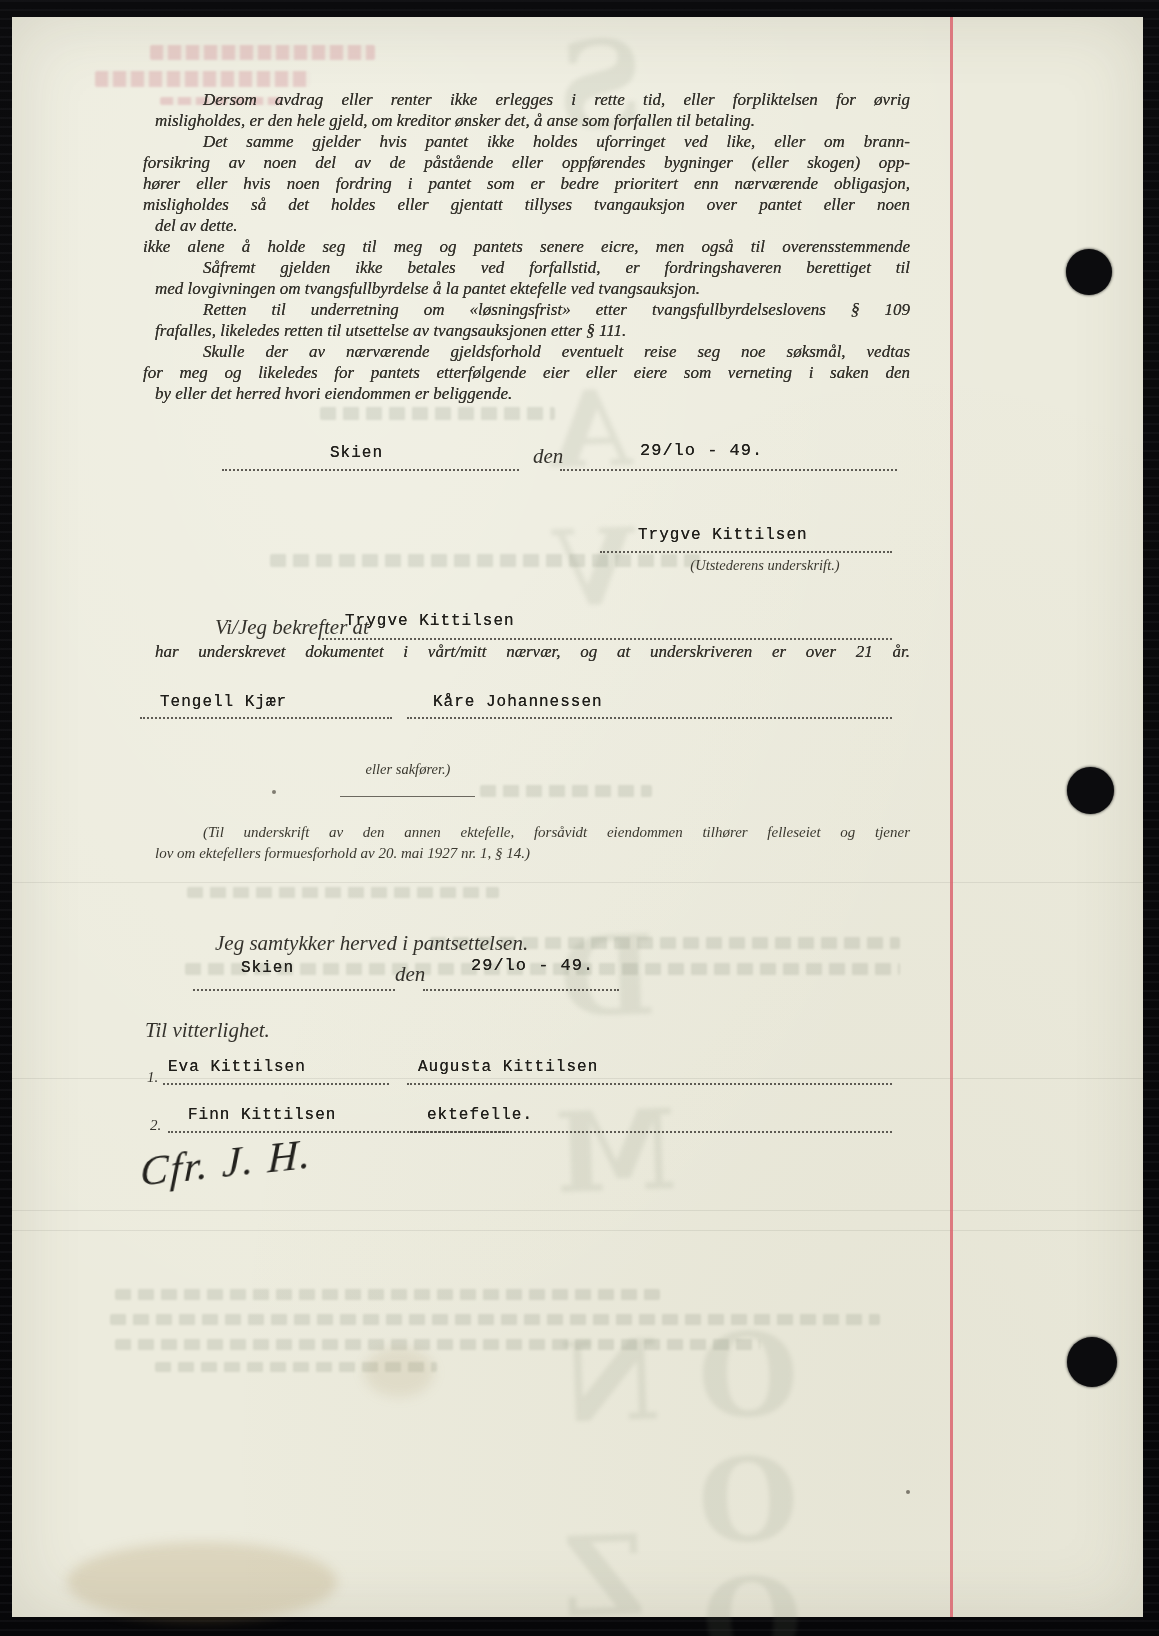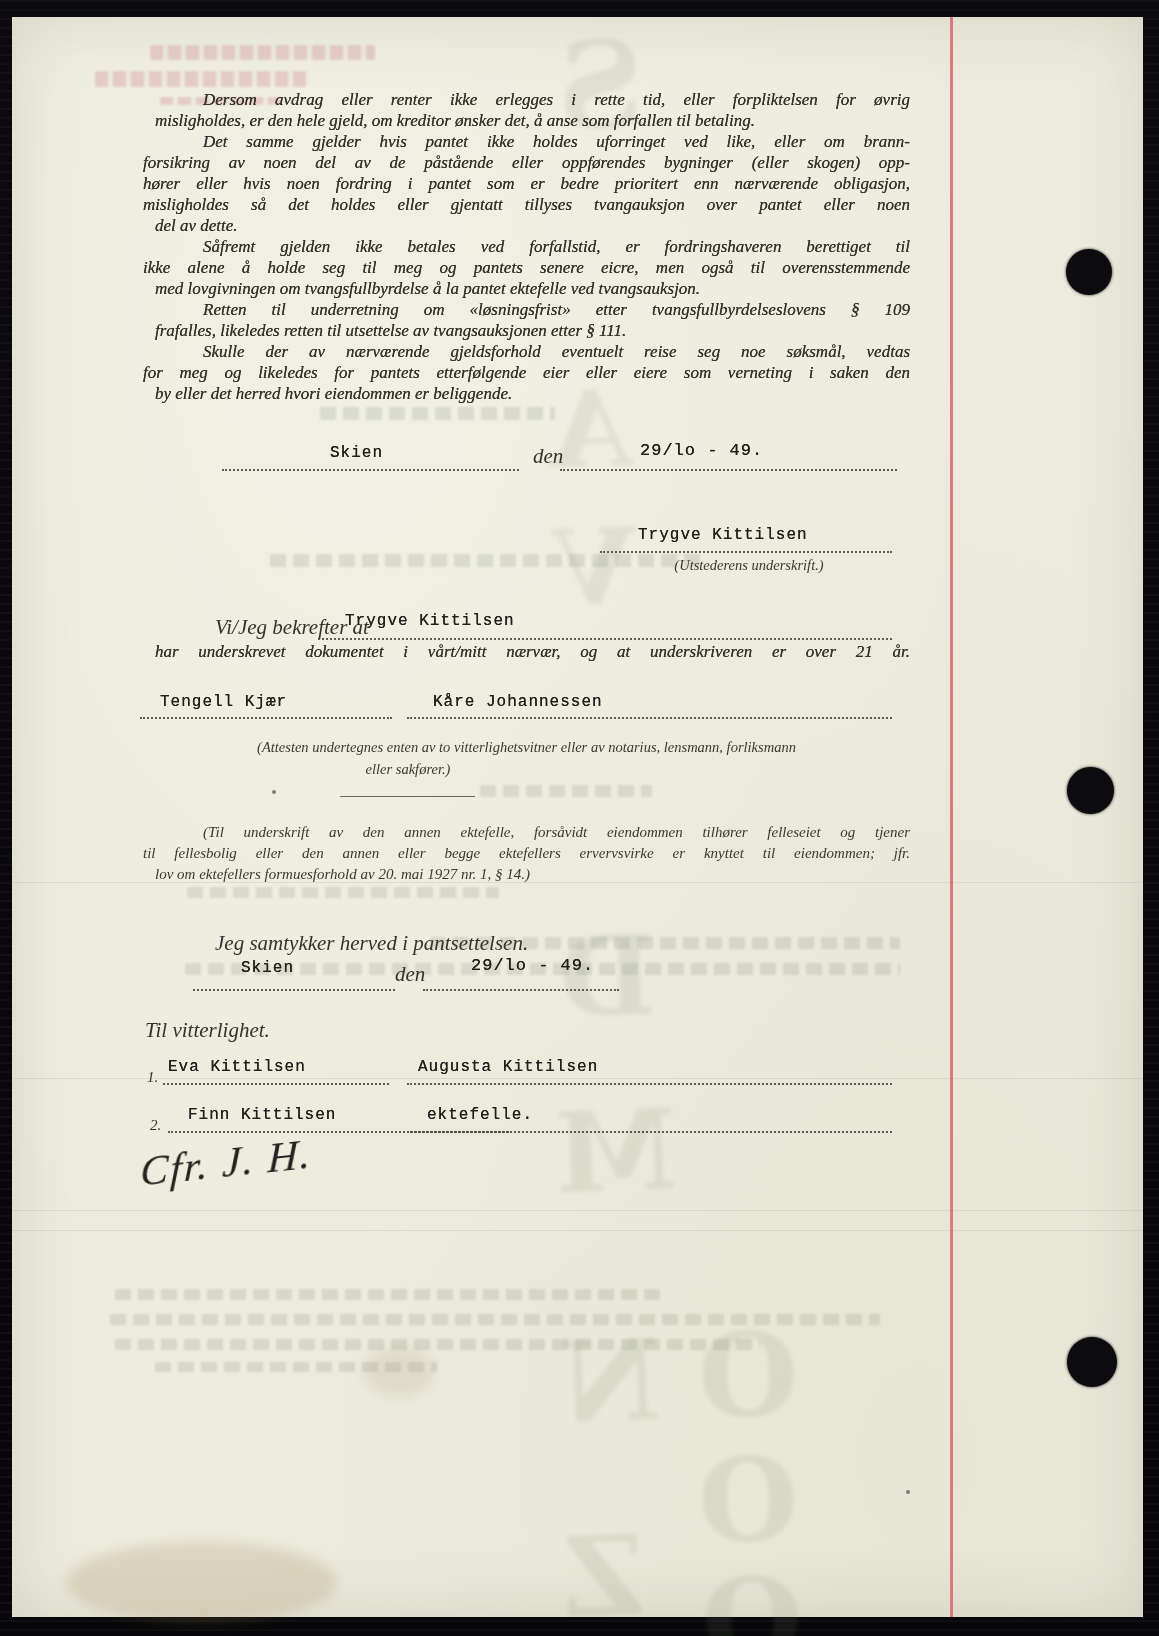--- a/index.html
+++ b/index.html
@@ -105,62 +105,58 @@
 
   <div class="block" style="top:72px">
 
   <div class="bline ind">Dersom avdrag eller renter ikke erlegges i rette tid, eller forpliktelsen for øvrig</div>
       <div class="bline end">misligholdes, er den hele gjeld, om kreditor ønsker det, å anse som forfallen til betaling.</div>
       <div class="bline ind">Det samme gjelder hvis pantet ikke holdes uforringet ved like, eller om brann-</div>
       <div class="bline">forsikring av noen del av de påstående eller oppførendes bygninger (eller skogen) opp-</div>
       <div class="bline">hører eller hvis noen fordring i pantet som er bedre prioritert enn nærværende obligasjon,</div>
       <div class="bline">misligholdes så det holdes eller gjentatt tillyses tvangauksjon over pantet eller noen</div>
       <div class="bline end">del av dette.</div>
+      <div class="bline">ikke alene å holde seg til meg og pantets senere eicre, men også til overensstemmende</div>
       <div class="bline ind">Såfremt gjelden ikke betales ved forfallstid, er fordringshaveren berettiget til</div>
-      <div class="bline">ikke alene å holde seg til meg og pantets senere eicre, men også til overensstemmende</div>
       <div class="bline end">med lovgivningen om tvangsfullbyrdelse å la pantet ektefelle ved tvangsauksjon.</div>
       <div class="bline ind">Retten til underretning om «løsningsfrist» etter tvangsfullbyrdelseslovens § 109</div>
       <div class="bline end">frafalles, likeledes retten til utsettelse av tvangsauksjonen etter § 111.</div>
       <div class="bline ind">Skulle der av nærværende gjeldsforhold eventuelt reise seg noe søksmål, vedtas</div>
       <div class="bline">for meg og likeledes for pantets etterfølgende eier eller eiere som verneting i saken den</div>
       <div class="bline end">by eller det herred hvori eiendommen er beliggende.</div>
     </div>
 
   <div class="dots" style="left:210px;top:449px;width:297px"></div>
   <div class="typed" style="left:318px;top:427px">Skien</div>
   <div class="serif" style="left:521px;top:429px">den</div>
   <div class="dots" style="left:548px;top:449px;width:337px"></div>
   <div class="typed" style="left:628px;top:424px;font-size:17px">29/lo - 49.</div>
 
   <div class="typed" style="left:626px;top:509px">Trygve Kittilsen</div>
   <div class="dots" style="left:588px;top:531px;width:292px"></div>
-  <div class="capline" style="left:612px;top:540px;width:250px;text-align:center">(Utstederens underskrift.)</div>
+  <div class="capline" style="left:628px;top:540px;width:250px;text-align:center">(Utstederens underskrift.)</div>
 
   <div class="serif" style="left:203px;top:600px">Vi/Jeg bekrefter at</div>
   <div class="typed" style="left:333px;top:595px">Trygve Kittilsen</div>
   <div class="dots" style="left:306px;top:618px;width:574px"></div>
   <div class="block" style="top:624px">
     <div class="bline end" style="text-align-last:justify">har underskrevet dokumentet i vårt/mitt nærvær, og at underskriveren er over 21 år.</div>
   </div>
 
   <div class="typed" style="left:148px;top:676px">Tengell Kjær</div>
   <div class="dots" style="left:128px;top:697px;width:252px"></div>
   <div class="typed" style="left:421px;top:676px">Kåre Johannessen</div>
   <div class="dots" style="left:395px;top:697px;width:485px"></div>
 
-  <div class="block center" style="top:720px">
-    <div class="bline center" style="font-size:14.5px;text-shadow:none;color:#3a382f">(Attesten undertegnes enten av to vitterlighetsvitner eller av notarius, lensmann, forliksmann</div>
-  </div>
   <div class="capline" style="left:281px;top:744px;width:230px;text-align:center">eller sakfører.)</div>
   <div class="divider" style="left:328px;top:779px;width:135px"></div>
 
   <div class="block note" style="top:805px">
 
   <div class="bline ind">(Til underskrift av den annen ektefelle, forsåvidt eiendommen tilhører felleseiet og tjener</div>
-      <div class="bline">til fellesbolig eller den annen eller begge ektefellers ervervsvirke er knyttet til eiendommen; jfr.</div>
       <div class="bline end">lov om ektefellers formuesforhold av 20. mai 1927 nr. 1, § 14.)</div>
     </div>
 
   <div class="serif" style="left:203px;top:916px">Jeg samtykker herved i pantsettelsen.</div>
 
   <div class="typed" style="left:229px;top:942px">Skien</div>
   <div class="dots" style="left:181px;top:969px;width:202px"></div>
   <div class="serif" style="left:383px;top:947px">den</div>
   <div class="dots" style="left:411px;top:969px;width:196px"></div>
   <div class="typed" style="left:459px;top:939px;font-size:17px">29/lo - 49.</div>

